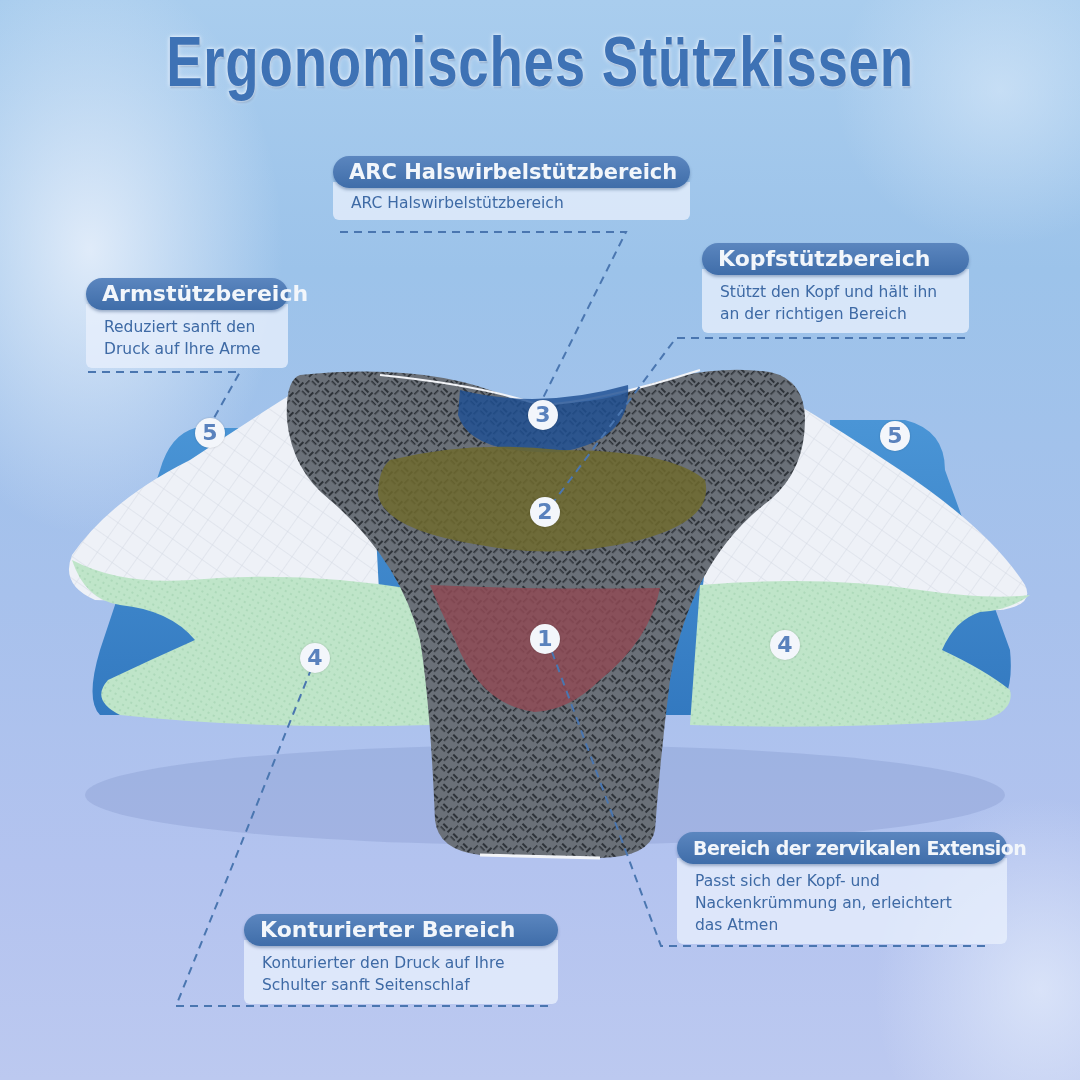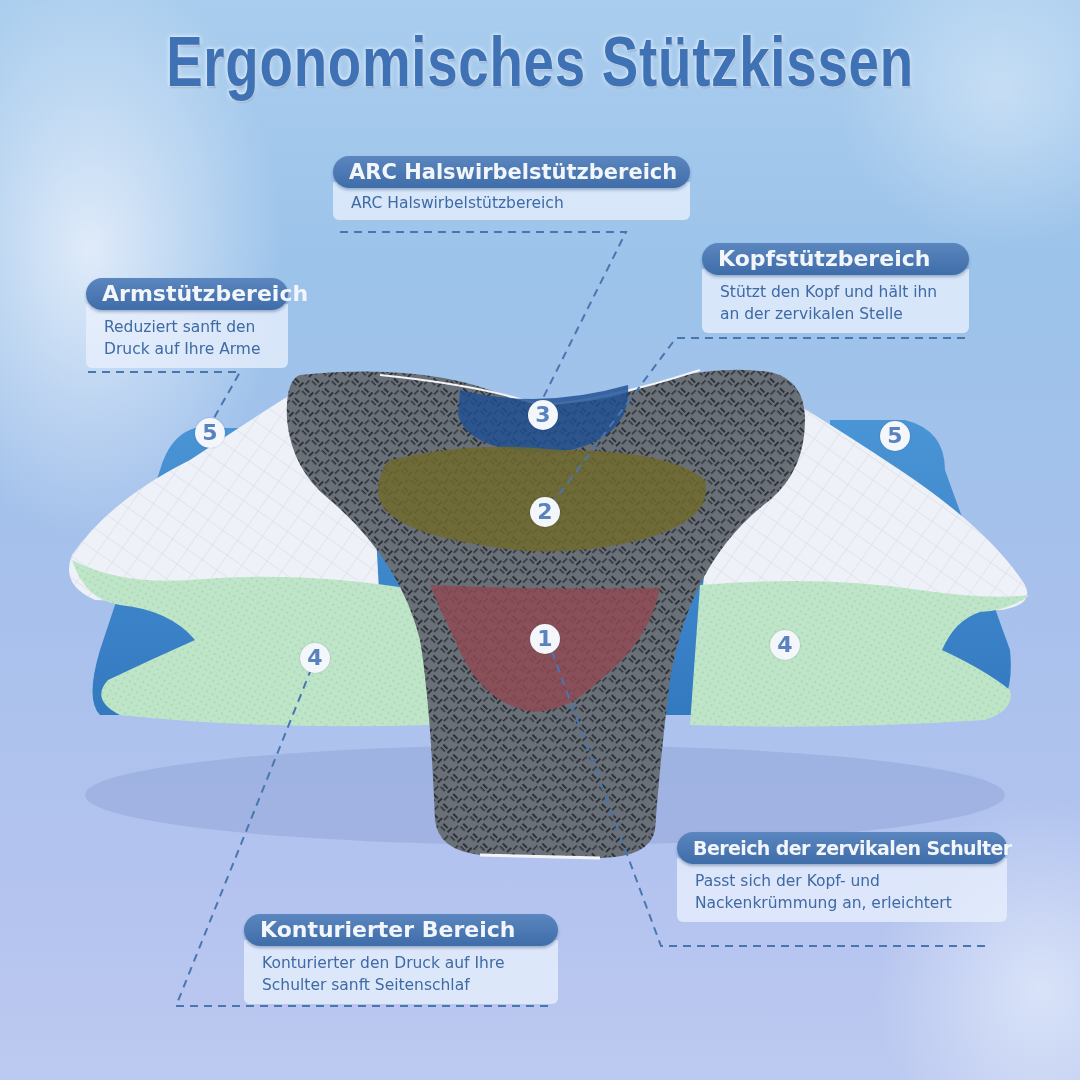--- a/index.html
+++ b/index.html
@@ -136,29 +136,30 @@
   <div class="body">
     <div>Reduziert sanft den</div>
     <div>Druck auf Ihre Arme</div>
   </div>
 </div>
 
 <div class="card" style="left:702px;top:243px;width:267px;">
   <div class="hdr" style="font-size:22px;">Kopfstützbereich</div>
   <div class="body">
     <div>Stützt den Kopf und hält ihn</div>
-    <div>an der zervikalen Stelle</div>
+    <div>an der richtigen Bereich</div>
   </div>
 </div>
 
 <div class="card" style="left:677px;top:832px;width:330px;">
-  <div class="hdr" style="font-size:19px;letter-spacing:-0.6px;">Bereich der zervikalen Schulter</div>
+  <div class="hdr" style="font-size:19px;letter-spacing:-0.6px;">Bereich der zervikalen Extension</div>
   <div class="body">
     <div>Passt sich der Kopf- und</div>
     <div>Nackenkrümmung an, erleichtert</div>
+    <div>das Atmen</div>
   </div>
 </div>
 
 <div class="card" style="left:244px;top:914px;width:314px;">
   <div class="hdr" style="font-size:22px;">Konturierter Bereich</div>
   <div class="body">
     <div>Konturierter den Druck auf Ihre</div>
     <div>Schulter sanft Seitenschlaf</div>
   </div>
 </div>

